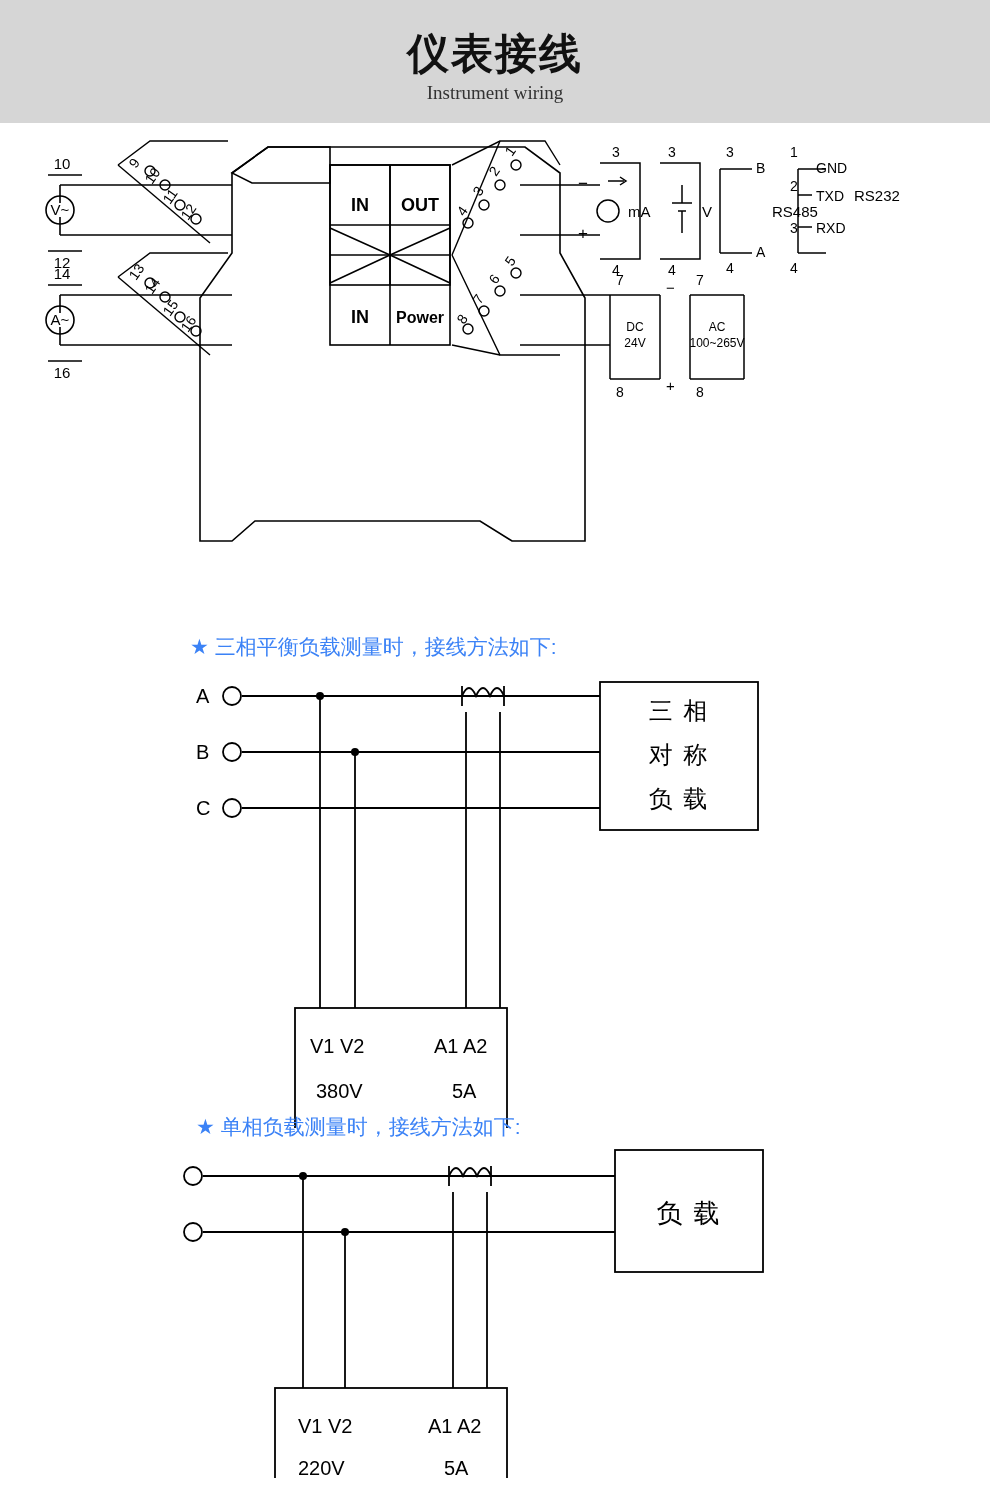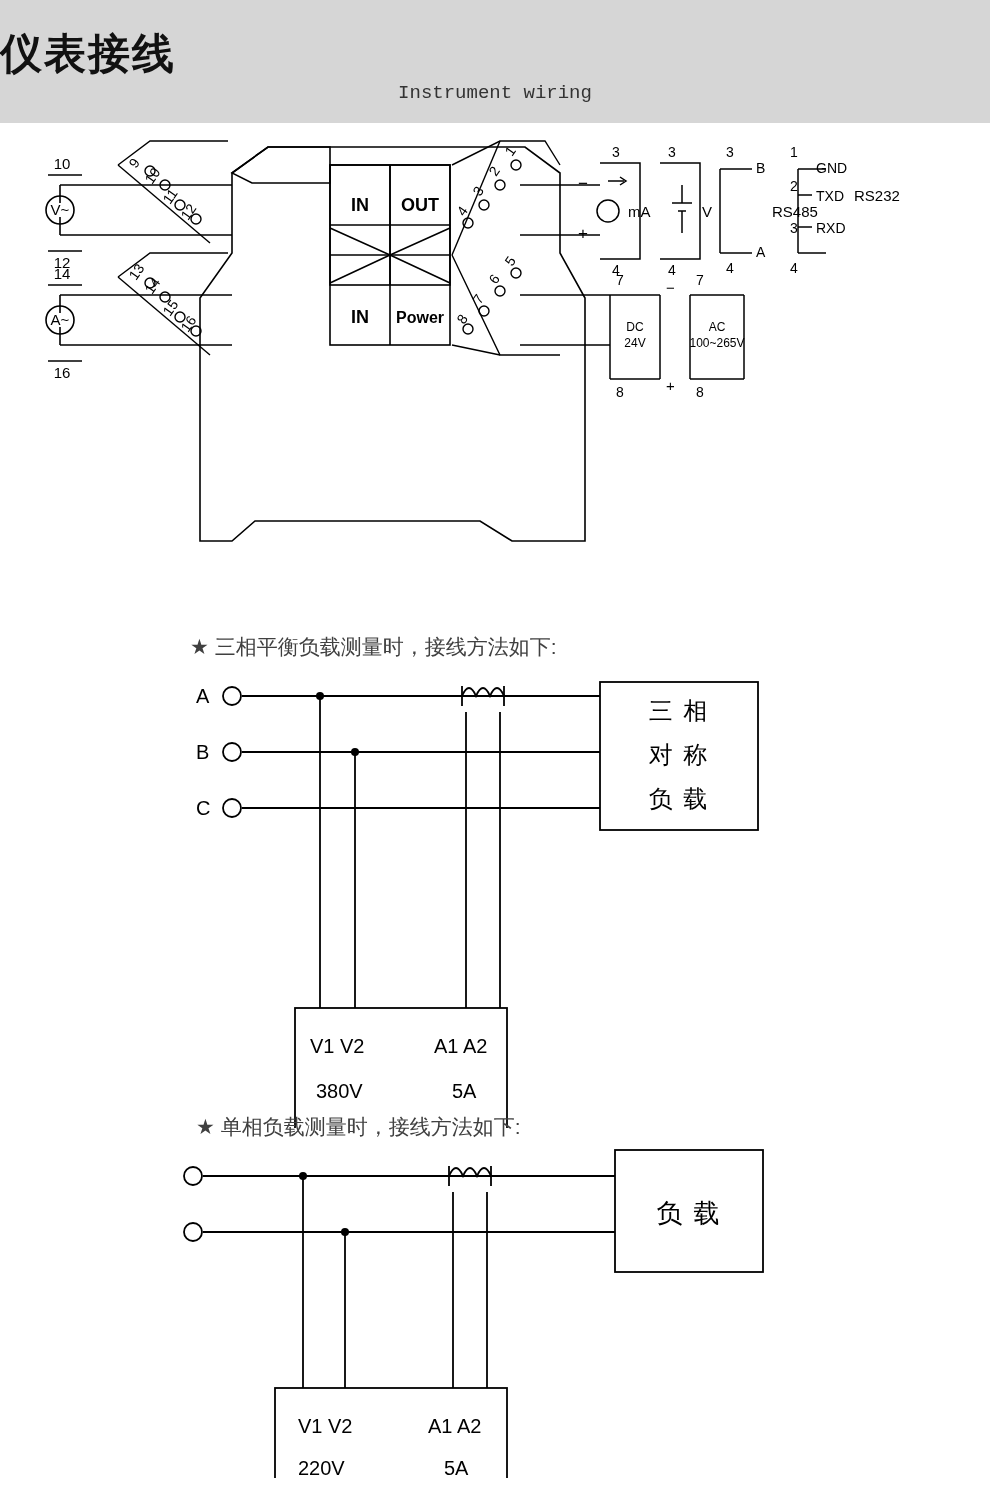--- a/index.html
+++ b/index.html
@@ -6,32 +6,32 @@
   body{
     width:990px;height:1488px;background:#ffffff;
     font-family:"Liberation Sans","DejaVu Sans",sans-serif;
     color:#000;position:relative;overflow:hidden;
   }
   .header{
     position:absolute;left:0;top:0;width:990px;height:123px;
     background:#d6d6d6;
   }
   .header .title-cn{
-    position:absolute;width:990px;top:26px;
+    position:absolute;width:990px;top:26px;text-align:center;
     font-size:42px;font-weight:bold;letter-spacing:2px;color:#111;
   }
   .header .title-en{
     position:absolute;width:990px;top:82px;text-align:center;
-    font-size:19px;color:#333;font-family:Liberation Mono, monospace;
+    font-size:19px;color:#333;font-family:Liberation Serif, serif;
   }
   .canvas{position:absolute;left:0;top:123px;width:990px;height:1365px;}
   svg{display:block;}
   text{font-family:"Liberation Sans","DejaVu Sans",sans-serif;fill:#000;}
   .note{
-    position:absolute;font-size:21px;color:#404040;white-space:nowrap;
+    position:absolute;font-size:21px;color:#3b82f6;white-space:nowrap;
   }
 </style>
 </head>
 <body>
 
 <div class="header">
   <div class="title-cn">仪表接线</div>
   <div class="title-en">Instrument wiring</div>
 </div>
 

